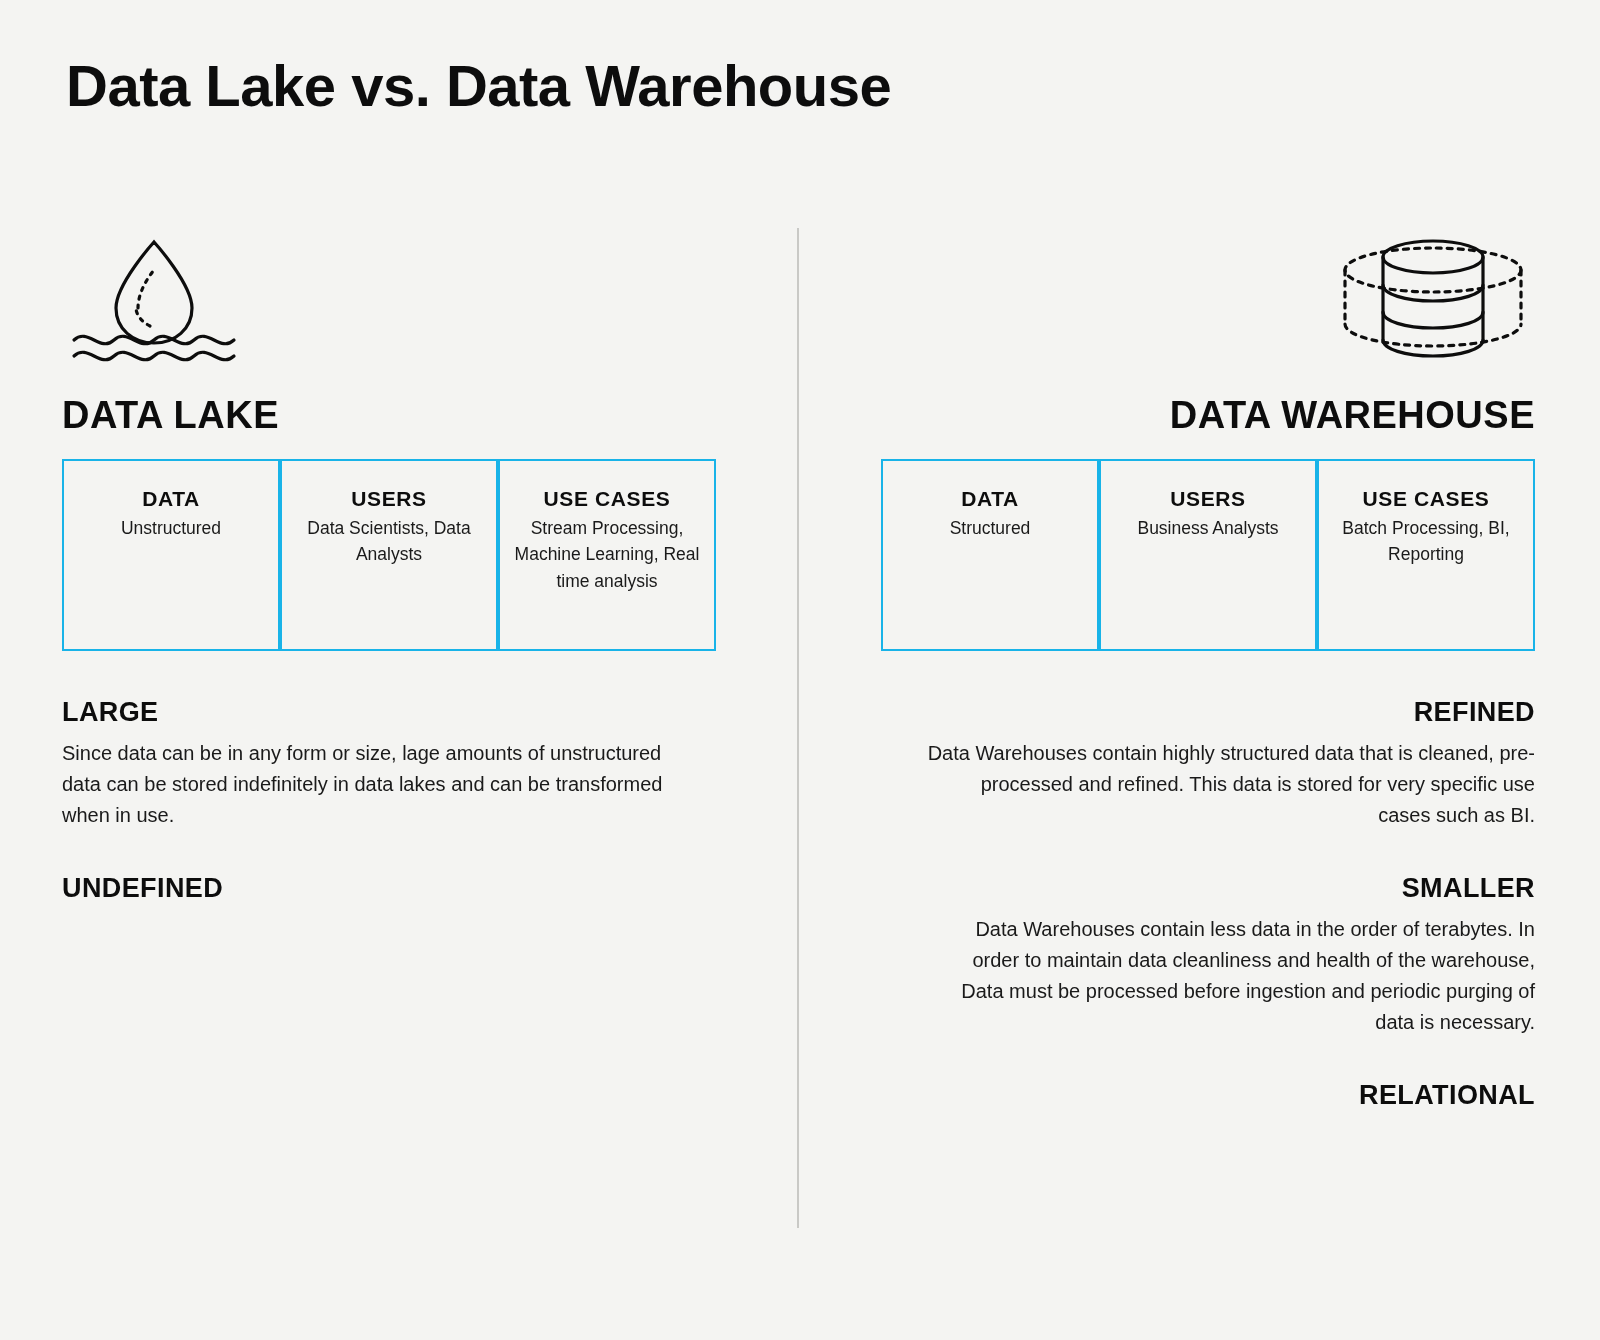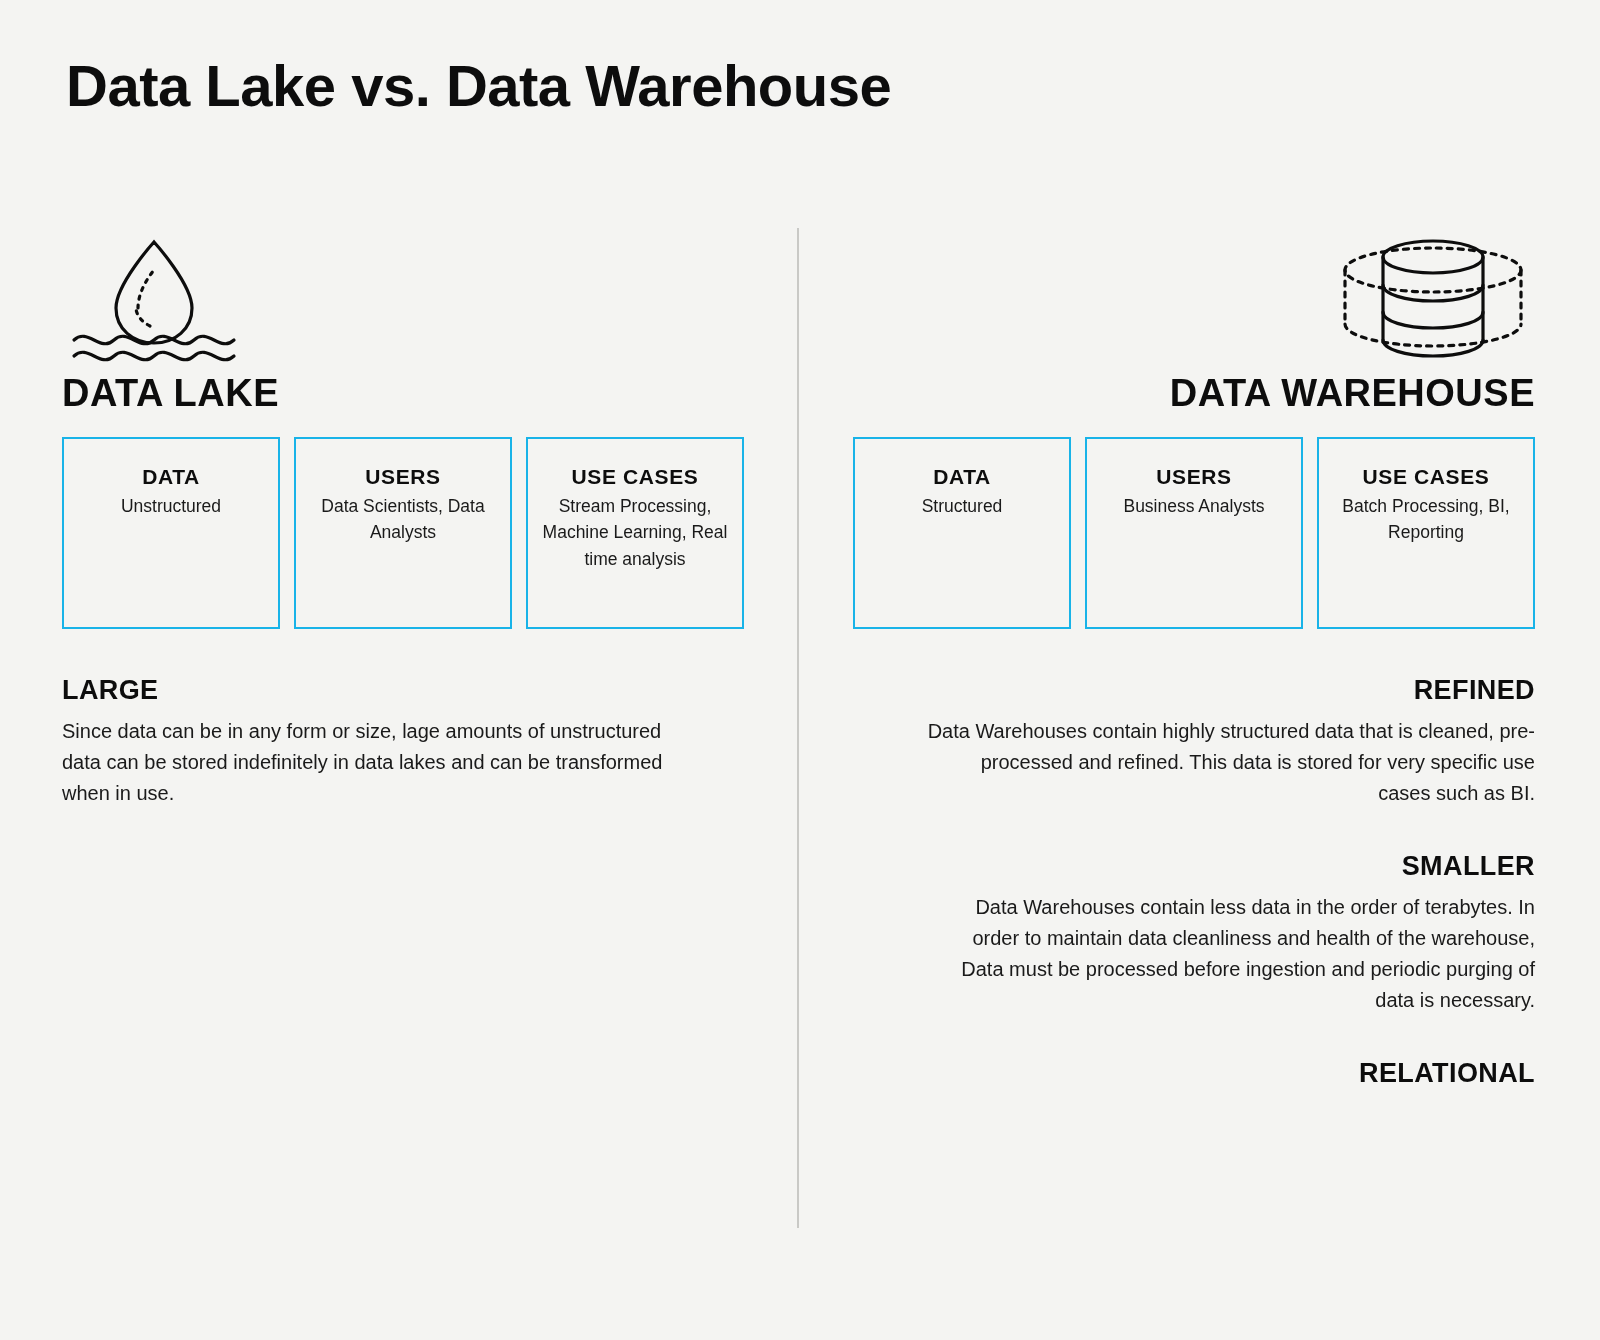--- a/index.html
+++ b/index.html
@@ -53,27 +53,27 @@
     display: flex;
     align-items: flex-end;
   }
   .col-left .icon-wrap { justify-content: flex-start; padding-left: 4px; }
   .col-right .icon-wrap { justify-content: flex-end; padding-right: 4px; }
 
   .col-heading {
     font-size: 38px;
     font-weight: 700;
     letter-spacing: 0.5px;
+    margin-top: 22px;
     color: #0d0d0d;
   }
 
   
   .boxes {
     display: flex;
-    gap: 14px;
     margin-top: 22px;
   }
   .col-right .boxes { justify-content: flex-end; }
   .box {
     border: 2px solid #18b3e8;
     box-sizing: border-box;
     width: 218px;
     min-height: 192px;
     padding: 26px 10px 14px 10px;
     text-align: center;
@@ -150,20 +150,21 @@
         <div class="box-body">Stream Processing, Machine Learning, Real time analysis</div>
       </div>
     </div>
 
     <div class="sections">
       <div class="section">
         <div class="section-title">LARGE</div>
         <div class="section-body">Since data can be in any form or size, lage amounts of unstructured data can be stored indefinitely in data lakes and can be transformed when in use.</div>
       </div>
       <div class="section">
+        <div class="section-title">UNDEFINED</div>
       </div>
     </div>
 
   </div>
 
   <div class="col col-right">
 
     <div class="icon-wrap">
       <svg width="196" height="140" viewBox="0 0 196 140" fill="none" stroke="#0d0d0d" stroke-width="3.2" stroke-linecap="round">
         <ellipse cx="98" cy="38" rx="88" ry="22" stroke-dasharray="5 6"></ellipse>

